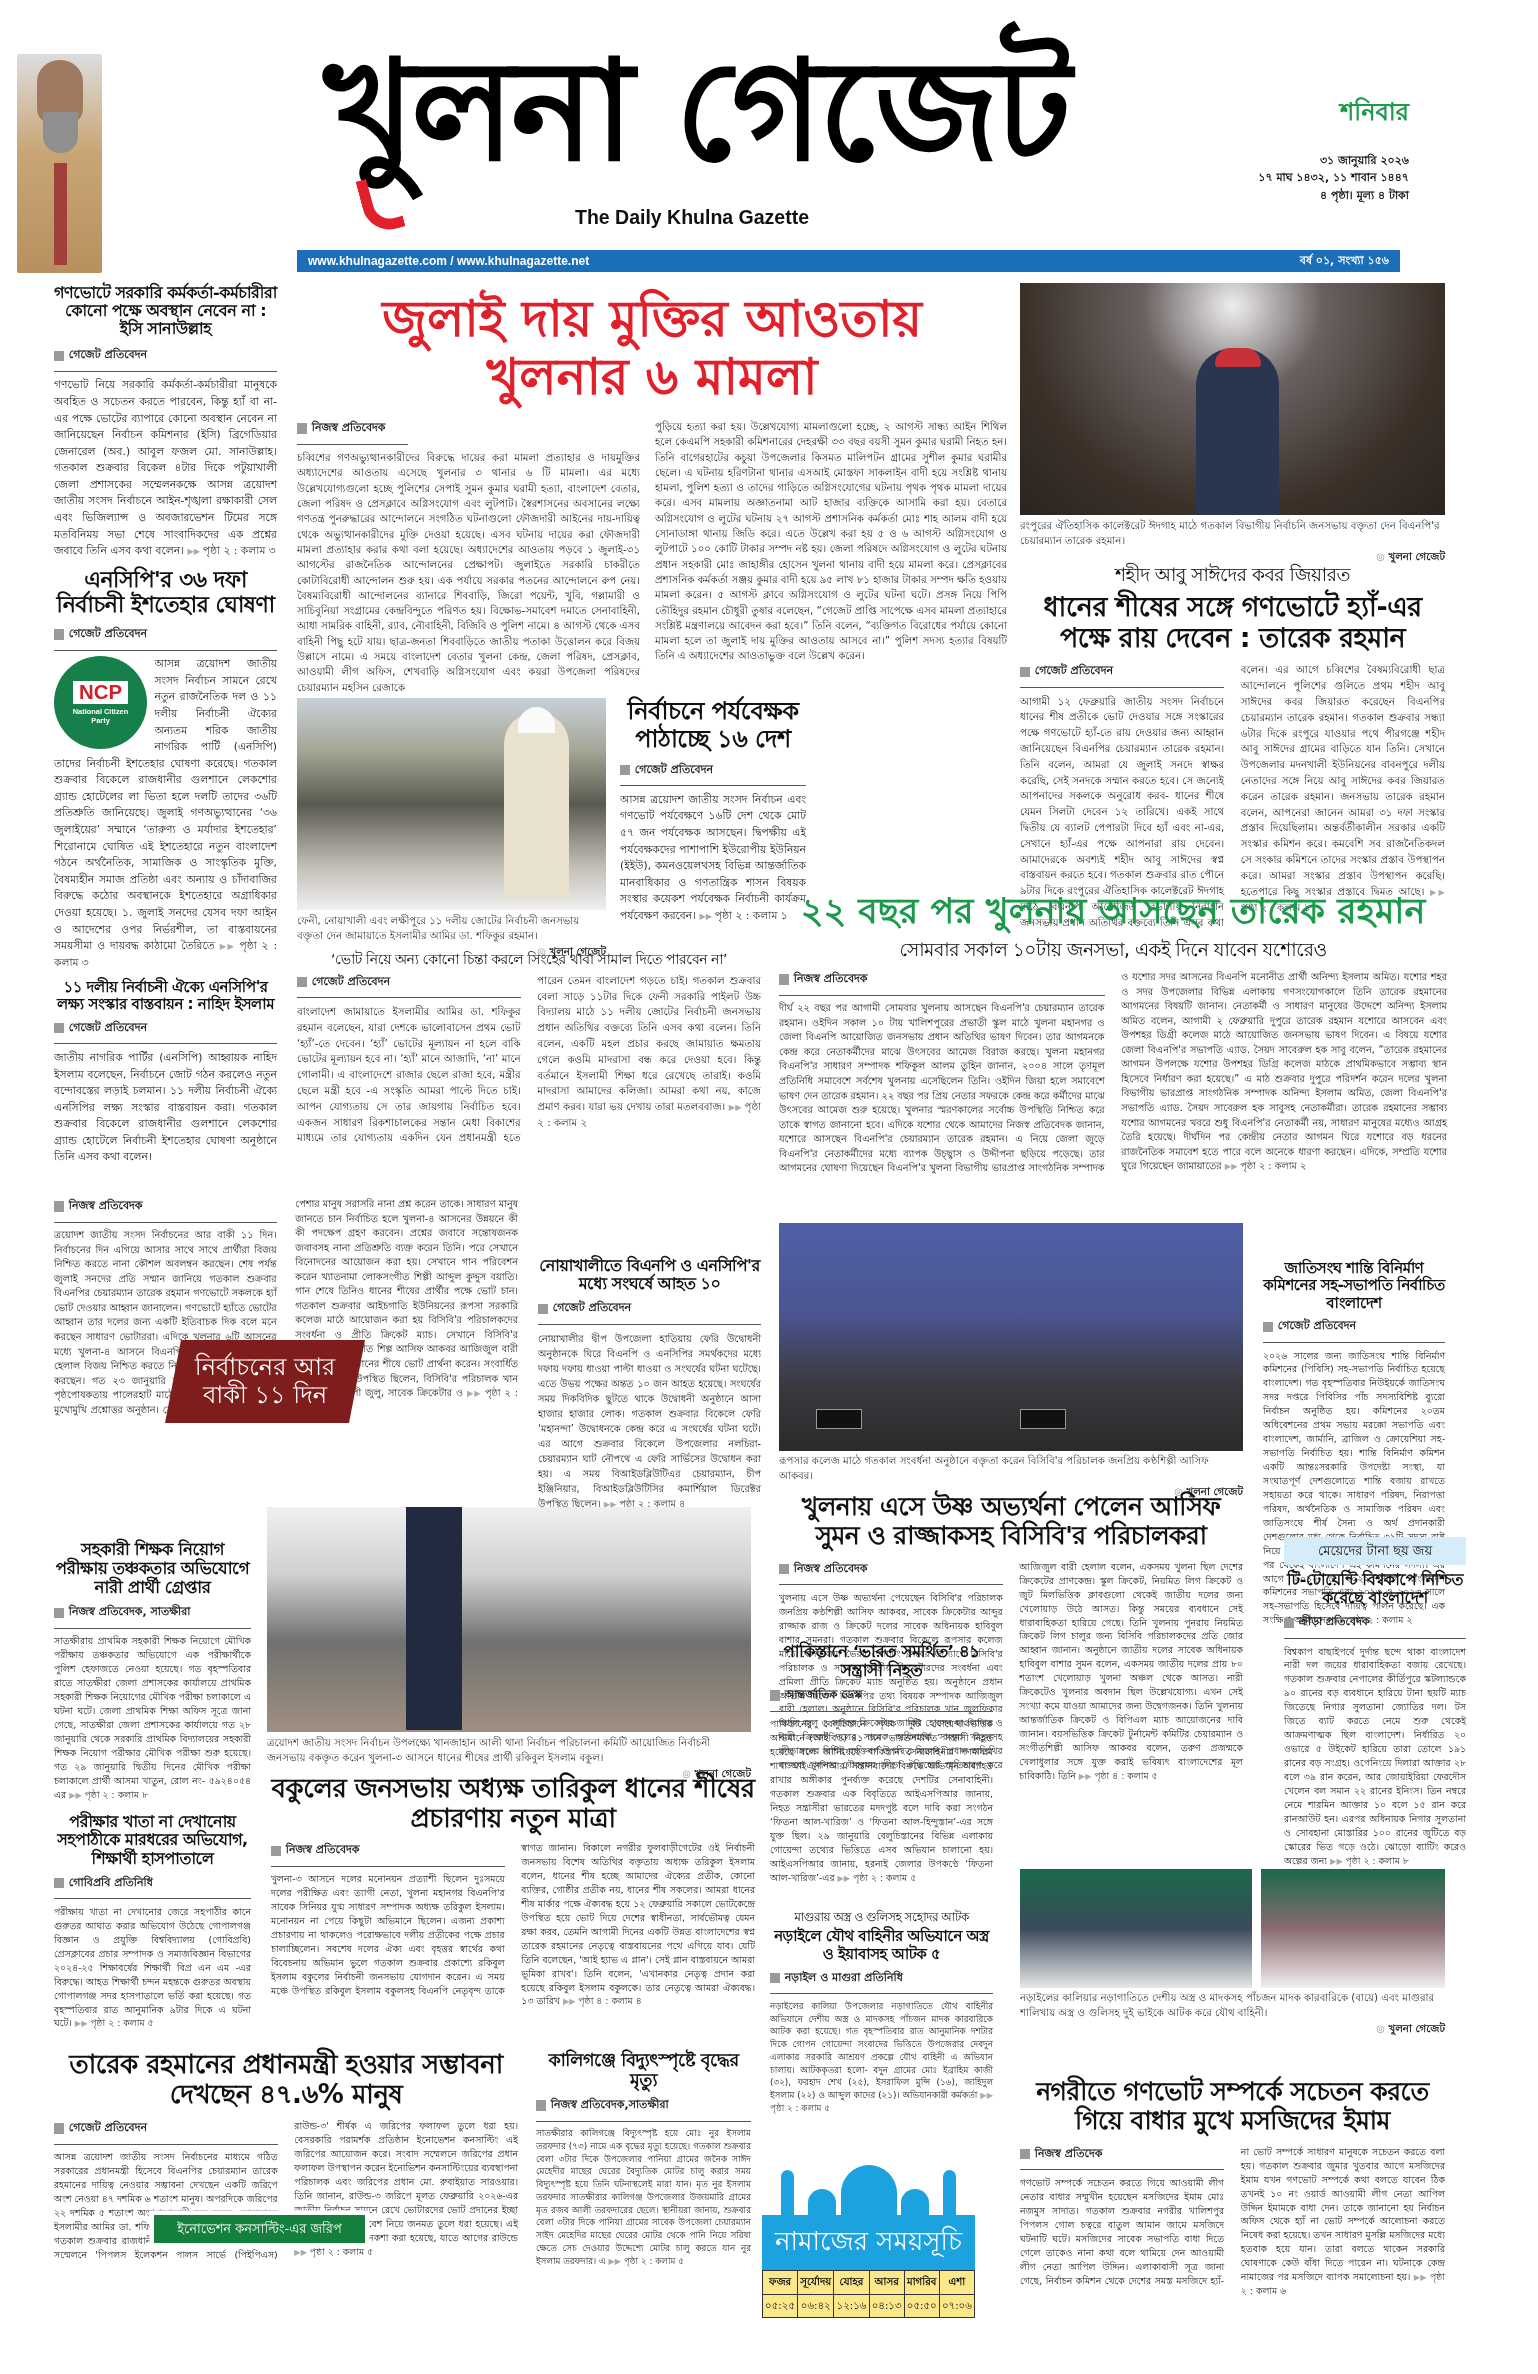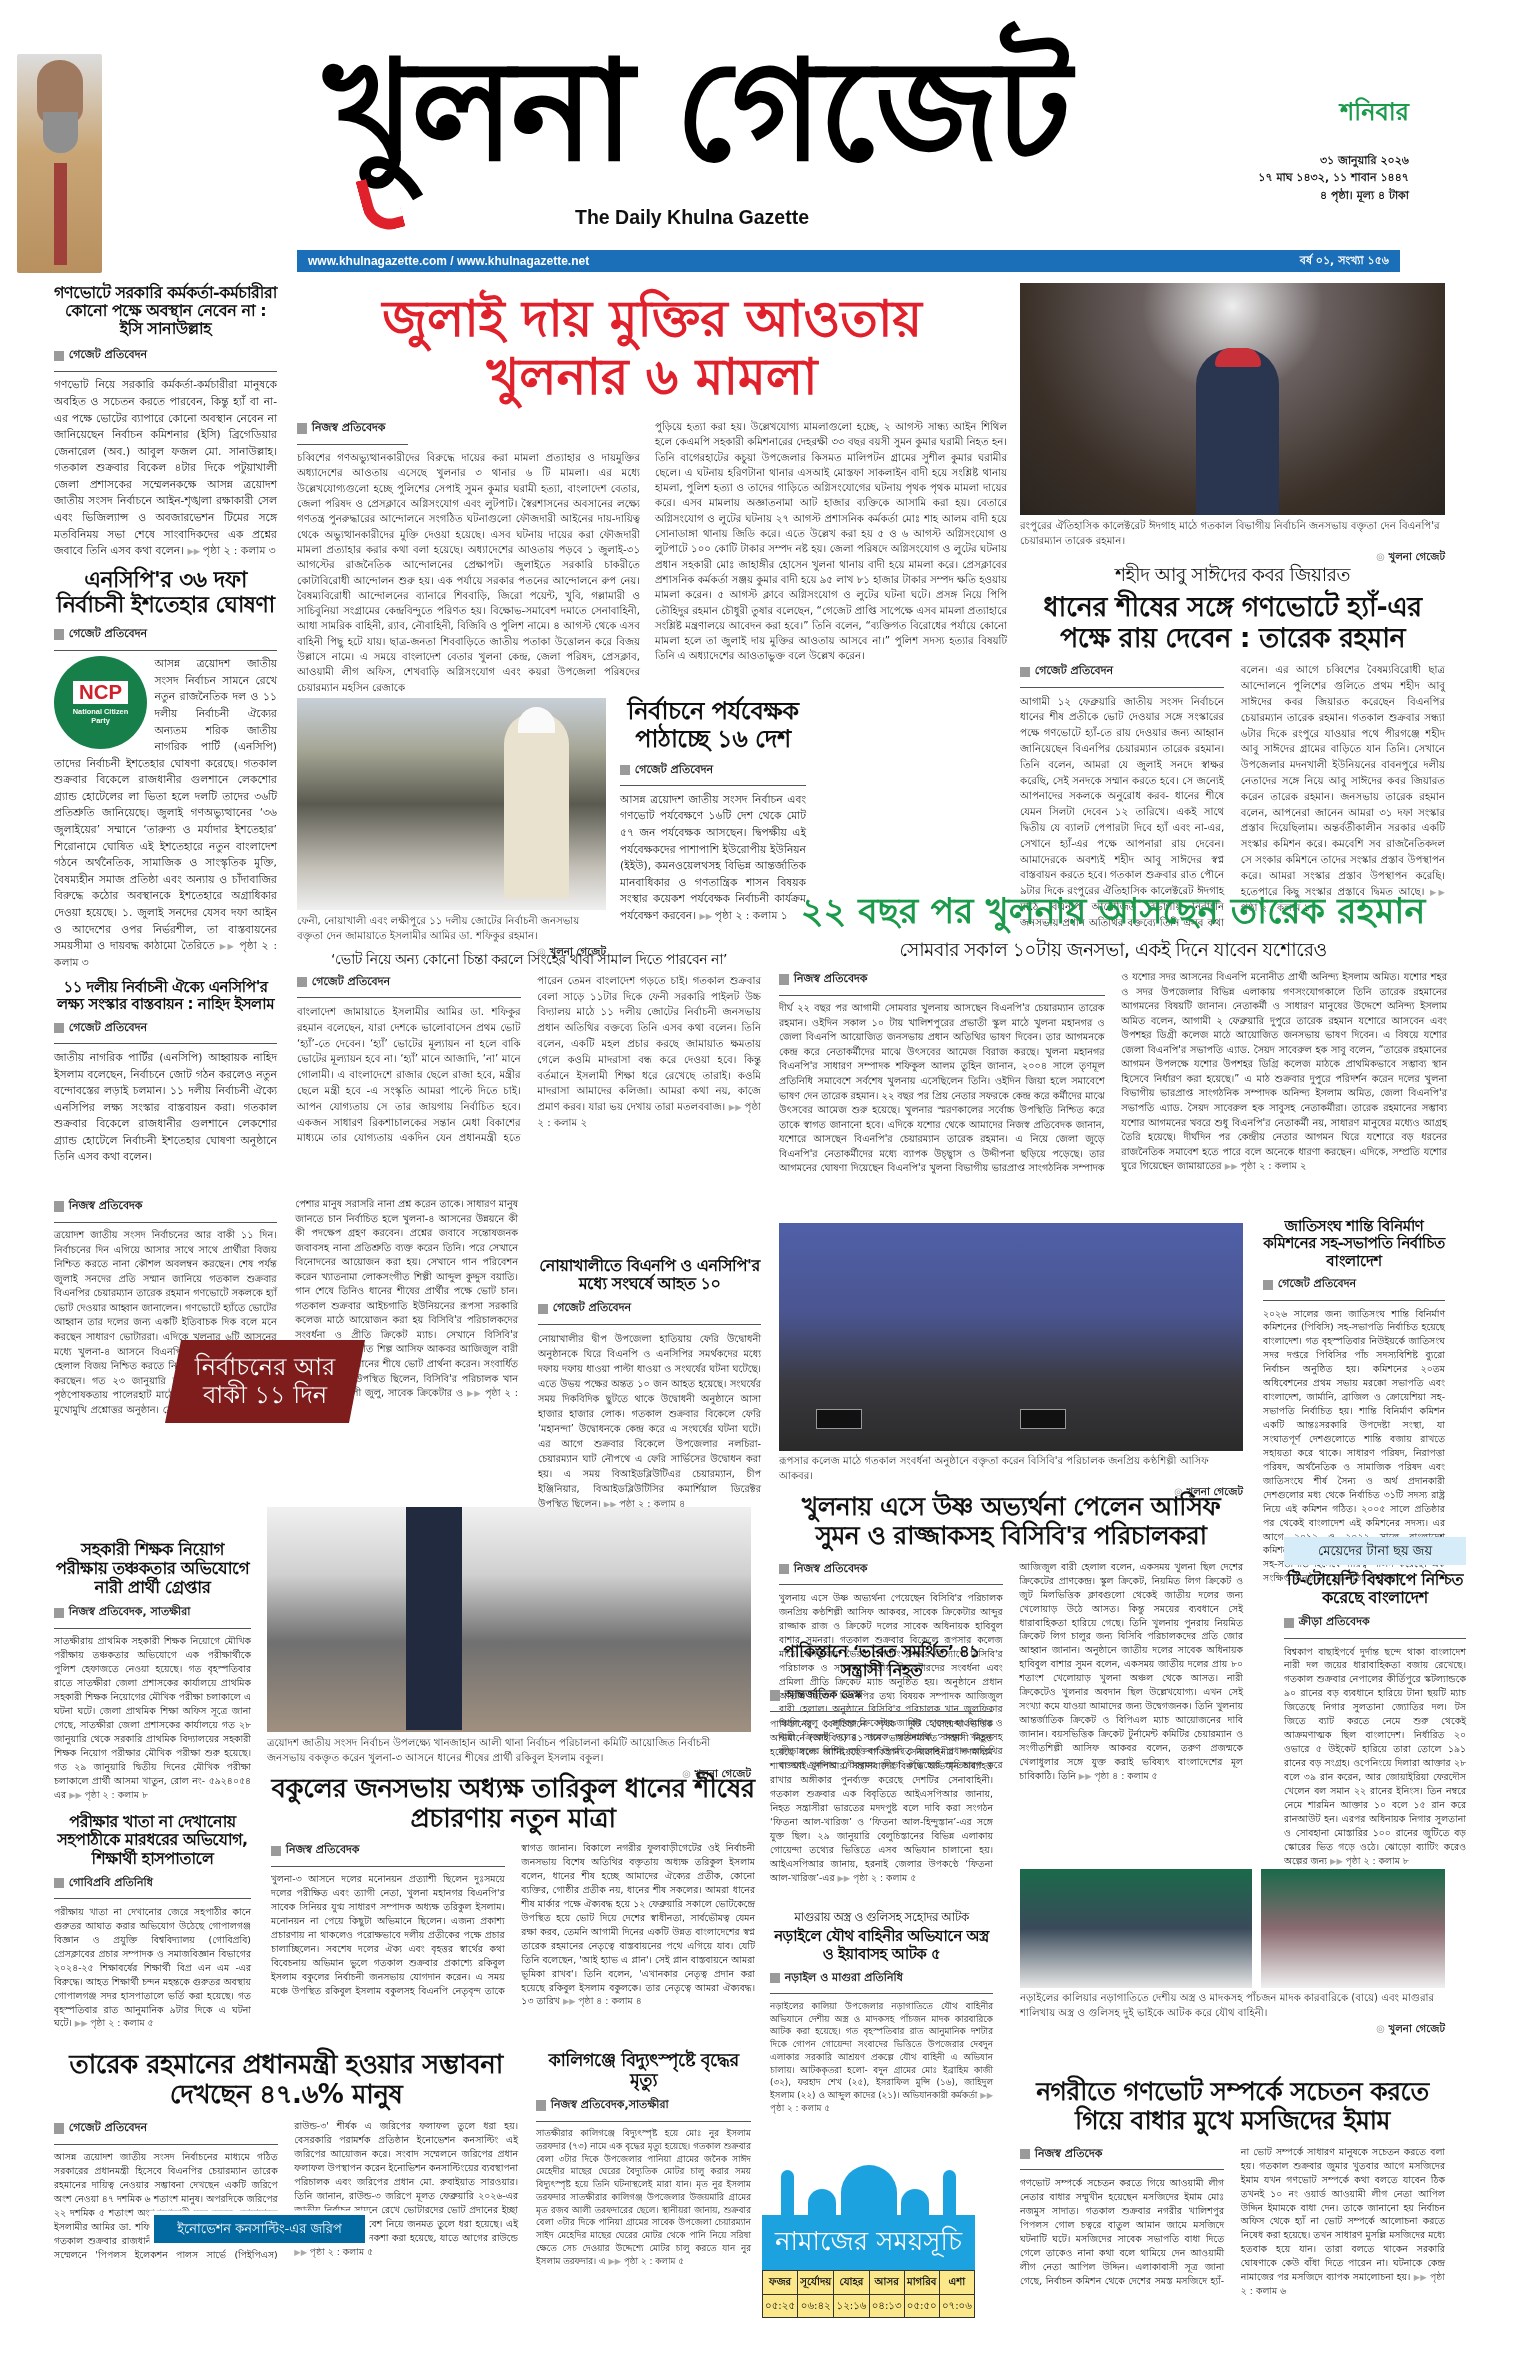--- a/index.html
+++ b/index.html
@@ -156,21 +156,21 @@
   <p class="credit">খুলনা গেজেট</p>
 </div>
 <div class="abs" style="left:779px;top:1493px;width:464px;">
   <h2 class="hl" style="font-size:25px;margin-bottom:9.3px;">খুলনায় এসে উষ্ণ অভ্যর্থনা পেলেন আসিফ সুমন ও রাজ্জাকসহ বিসিবি'র পরিচালকরা</h2>
   <div class="col2">
     <div class="byline">নিজস্ব প্রতিবেদক</div>
     <p class="body" style="font-size:9.3px;line-height:1.5;"><span>খুলনায় এসে উষ্ণ অভ্যর্থনা পেয়েছেন বিসিবি'র পরিচালক জনপ্রিয় কণ্ঠশিল্পী আসিফ আকবর, সাবেক ক্রিকেটার আব্দুর রাজ্জাক রাজ ও ক্রিকেট দলের সাবেক অধিনায়ক হাবিবুল বাশার সুমনরা। গতকাল শুক্রবার বিকেলে রূপসার কলেজ মাঠে বেলফুলিয়া ভৈরব স্পোর্টিং ক্লাবের উদ্যোগে বিসিবি'র পরিচালক ও সাবেক জাতীয় ক্রিকেটারদের সংবর্ধনা এবং প্রমিলা প্রীতি ক্রিকেট ম্যাচ অনুষ্ঠিত হয়। অনুষ্ঠানে প্রধান অতিথি ছিলেন বিএনপির তথ্য বিষয়ক সম্পাদক আজিজুল বারী হেলাল। অনুষ্ঠানে বিসিবি'র পরিচালক খান জুলফিকার আলি জুলু ও সাবেক ক্রিকেটার জাকির হোসেন হাওলাদার ও নারী ক্রিকেট দলের সাবেক অধিনায়ক সালমা খাতুনসহ ক্রীড়াঙ্গনের বিশিষ্ট ব্যক্তিবর্গ উপস্থিত ছিলেন। প্রধান অতিথির বক্তব্যে খুলনার গৌরবময় ক্রীড়া ঐতিহ্যের স্মৃতিচারণ করে আজিজুল বারী হেলাল বলেন, একসময় খুলনা ছিল দেশের ক্রিকেটের প্রাণকেন্দ্র। স্কুল ক্রিকেট, নিয়মিত লিগ ক্রিকেট ও জুট মিলভিত্তিক ক্লাবগুলো থেকেই জাতীয় দলের জন্য খেলোয়াড় উঠে আসত। কিন্তু সময়ের ব্যবধানে সেই ধারাবাহিকতা হারিয়ে গেছে। তিনি খুলনায় পুনরায় নিয়মিত ক্রিকেট লিগ চালুর জন্য বিসিবি পরিচালকদের প্রতি জোর আহ্বান জানান। অনুষ্ঠানে জাতীয় দলের সাবেক অধিনায়ক হাবিবুল বাশার সুমন বলেন, একসময় জাতীয় দলের প্রায় ৮০ শতাংশ খেলোয়াড় খুলনা অঞ্চল থেকে আসত। নারী ক্রিকেটেও খুলনার অবদান ছিল উল্লেখযোগ্য। এখন সেই সংখ্যা কমে যাওয়া আমাদের জন্য উদ্বেগজনক। তিনি খুলনায় আন্তর্জাতিক ক্রিকেট ও বিপিএল ম্যাচ আয়োজনের দাবি জানান। বয়সভিত্তিক ক্রিকেট টুর্নামেন্ট কমিটির চেয়ারম্যান ও সংগীতশিল্পী আসিফ আকবর বলেন, তরুণ প্রজন্মকে খেলাধুলার সঙ্গে যুক্ত করাই ভবিষ্যৎ বাংলাদেশের মূল চাবিকাঠি। তিনি</span> <span class="cont">পৃষ্ঠা ৪ : কলাম ৫</span></p>
   </div>
 </div>
 
-<div class="abs" style="left:1263px;top:1218px;width:182px;">
+<div class="abs" style="left:1263px;top:1260px;width:182px;">
   <h2 class="hl" style="font-size:15px;margin-bottom:5.6px;">জাতিসংঘ শান্তি বিনির্মাণ কমিশনের সহ-সভাপতি নির্বাচিত বাংলাদেশ</h2>
   <div class="byline">গেজেট প্রতিবেদন</div>
   <p class="body" style="font-size:9.3px;line-height:1.5;"><span>২০২৬ সালের জন্য জাতিসংঘ শান্তি বিনির্মাণ কমিশনের (পিবিসি) সহ-সভাপতি নির্বাচিত হয়েছে বাংলাদেশ। গত বৃহস্পতিবার নিউইয়র্কে জাতিসংঘ সদর দপ্তরে পিবিসির পাঁচ সদস্যবিশিষ্ট ব্যুরো নির্বাচন অনুষ্ঠিত হয়। কমিশনের ২০তম অধিবেশনের প্রথম সভায় মরক্কো সভাপতি এবং বাংলাদেশ, জার্মানি, ব্রাজিল ও ক্রোয়েশিয়া সহ-সভাপতি নির্বাচিত হয়। শান্তি বিনির্মাণ কমিশন একটি আন্তঃসরকারি উপদেষ্টা সংস্থা, যা সংঘাতপূর্ণ দেশগুলোতে শান্তি বজায় রাখতে সহায়তা করে থাকে। সাধারণ পরিষদ, নিরাপত্তা পরিষদ, অর্থনৈতিক ও সামাজিক পরিষদ এবং জাতিসংঘে শীর্ষ সৈন্য ও অর্থ প্রদানকারী দেশগুলোর মধ্য থেকে নির্বাচিত ৩১টি সদস্য রাষ্ট্র নিয়ে এই কমিশন গঠিত। ২০০৫ সালে প্রতিষ্ঠার পর থেকেই বাংলাদেশ এই কমিশনের সদস্য। এর আগে ২০১২ ও ২০২২ সালে বাংলাদেশ কমিশনের সভাপতি এবং ২০১৩ ও ২০২৩ সালে সহ-সভাপতি হিসেবে দায়িত্ব পালন করেছে। এক সংক্ষিপ্ত অনুষ্ঠানের</span> <span class="cont">পৃষ্ঠা ২ : কলাম ২</span></p>
 </div>
 
 <div class="abs" style="left:1284px;top:1537px;width:182px;">
   <div style="background:#d6ecf8;text-align:center;font-size:13px;padding:3.7px 0;margin-bottom:5.6px;">মেয়েদের টানা ছয় জয়</div>
   <h2 class="hl" style="font-size:16px;margin-bottom:5.6px;">টি-টোয়েন্টি বিশ্বকাপে নিশ্চিত করেছে বাংলাদেশ</h2>
   <div class="byline">ক্রীড়া প্রতিবেদক</div>
   <p class="body" style="font-size:9.3px;line-height:1.5;"><span>বিশ্বকাপ বাছাইপর্বে দুর্দান্ত ছন্দে থাকা বাংলাদেশ নারী দল জয়ের ধারাবাহিকতা বজায় রেখেছে। গতকাল শুক্রবার নেপালের কীর্তিপুরে স্কটল্যান্ডকে ৯০ রানের বড় ব্যবধানে হারিয়ে টানা ছয়টি ম্যাচ জিতেছে নিগার সুলতানা জ্যোতির দল। টস জিতে ব্যাট করতে নেমে শুরু থেকেই আক্রমণাত্মক ছিল বাংলাদেশ। নির্ধারিত ২০ ওভারে ৫ উইকেট হারিয়ে তারা তোলে ১৯১ রানের বড় সংগ্রহ। ওপেনিংয়ে দিলারা আক্তার ২৮ বলে ৩৯ রান করেন, আর জোয়াইরিয়া ফেরদৌস খেলেন বল সমান ২২ রানের ইনিংস। তিন নম্বরে নেমে শারমিন আক্তার ১০ বলে ১৫ রান করে রানআউট হন। এরপর অধিনায়ক নিগার সুলতানা ও সোবহানা মোস্তারির ১০০ রানের জুটিতে বড় স্কোরের ভিত গড়ে ওঠে। ঝোড়ো ব্যাটিং করেও অল্পের জন্য</span> <span class="cont">পৃষ্ঠা ২ : কলাম ৮</span></p>
@@ -255,21 +255,21 @@
     </table>
 </div>
 
 <div class="abs" style="left:54px;top:2050px;width:464px;">
   <h2 class="hl" style="font-size:26px;margin-bottom:9.3px;">তারেক রহমানের প্রধানমন্ত্রী হওয়ার সম্ভাবনা দেখছেন ৪৭.৬% মানুষ</h2>
   <div class="col2">
     <div class="byline">গেজেট প্রতিবেদন</div>
     <p class="body" style="font-size:9.3px;line-height:1.5;"><span>আসন্ন ত্রয়োদশ জাতীয় সংসদ নির্বাচনের মাধ্যমে গঠিত সরকারের প্রধানমন্ত্রী হিসেবে বিএনপির চেয়ারম্যান তারেক রহমানের দায়িত্ব নেওয়ার সম্ভাবনা দেখছেন একটি জরিপে অংশ নেওয়া ৪৭ দশমিক ৬ শতাংশ মানুষ। অপরদিকে জরিপের ২২ দশমিক ৫ শতাংশ অংশগ্রহণকারী মনে করেন, জামায়াতে ইসলামীর আমির ডা. শফিকুর রহমান প্রধানমন্ত্রী হতে পারেন। গতকাল শুক্রবার রাজধানীর কারওয়ান বাজারে এক সংবাদ সম্মেলনে 'পিপলস ইলেকশন পালস সার্ভে (পিইপিএস) রাউন্ড-৩' শীর্ষক এ জরিপের ফলাফল তুলে ধরা হয়। বেসরকারি পরামর্শক প্রতিষ্ঠান ইনোভেশন কনসাল্টিং এই জরিপের আয়োজন করে। সংবাদ সম্মেলনে জরিপের প্রধান ফলাফল উপস্থাপন করেন ইনোভিশন কনসাল্টিংয়ের ব্যবস্থাপনা পরিচালক এবং জরিপের প্রধান মো. রুবাইয়াত সারওয়ার। তিনি জানান, রাউন্ড-৩ জরিপে মূলত ফেব্রুয়ারি ২০২৬-এর জাতীয় নির্বাচন সামনে রেখে ভোটারদের ভোট প্রদানের ইচ্ছা এবং নির্বাচনের পরিবেশ নিয়ে জনমত তুলে ধরা হয়েছে। এই রাউন্ডটি এমনভাবে নকশা করা হয়েছে, যাতে আগের রাউন্ডে</span> <span class="cont">পৃষ্ঠা ২ : কলাম ৫</span></p>
   </div>
 </div>
-<div class="abs" style="left:154px;top:2215px;width:211px;height:28px;background:#0369a1;color:#fff;font-size:13px;display:flex;align-items:center;justify-content:center;box-shadow:0 0 0 4.6px #fff;">ইনোভেশন কনসাল্টিং-এর জরিপ</div>
+<div class="abs" style="left:154px;top:2215px;width:211px;height:28px;background:#15803d;color:#fff;font-size:13px;display:flex;align-items:center;justify-content:center;box-shadow:0 0 0 4.6px #fff;">ইনোভেশন কনসাল্টিং-এর জরিপ</div>
 
 <div class="abs" style="left:536px;top:2050px;width:215px;">
   <h2 class="hl" style="font-size:17.6px;margin-bottom:5.6px;">কালিগঞ্জে বিদ্যুৎস্পৃষ্টে বৃদ্ধের মৃত্যু</h2>
   <div class="byline">নিজস্ব প্রতিবেদক,সাতক্ষীরা</div>
   <p class="body" style="font-size:8.8px;line-height:1.45;"><span>সাতক্ষীরার কালিগঞ্জে বিদ্যুৎস্পৃষ্ট হয়ে মোঃ নুর ইসলাম তরফদার (৭৩) নামে এক বৃদ্ধের মৃত্যু হয়েছে। গতকাল শুক্রবার বেলা ৩টার দিকে উপজেলার পানিয়া গ্রামের জনৈক সাঈদ মেহেদীর মাছের ঘেরের বৈদ্যুতিক মোটর চালু করার সময় বিদ্যুৎস্পৃষ্ট হয়ে তিনি ঘটনাস্থলেই মারা যান। মৃত নুর ইসলাম তরফদার সাতক্ষীরার কালিগঞ্জ উপজেলার উজয়মারি গ্রামের মৃত রজব আলী তরফদারের ছেলে। স্থানীয়রা জানায়, শুক্রবার বেলা ৩টার দিকে পানিয়া গ্রামের সাবেক উপজেলা চেয়ারম্যান সাইদ মেহেদির মাছের ঘেরের মোটর থেকে পানি নিয়ে সরিষা ক্ষেতে সেচ দেওয়ার উদ্দেশ্যে মোটর চালু করতে যান নুর ইসলাম তরফদার। এ</span> <span class="cont">পৃষ্ঠা ২ : কলাম ৫</span></p>
 </div>
 
 <div class="abs" style="left:1020px;top:2078px;width:425px;">
   <h2 class="hl" style="font-size:25px;margin-bottom:9.3px;">নগরীতে গণভোট সম্পর্কে সচেতন করতে গিয়ে বাধার মুখে মসজিদের ইমাম</h2>
   <div class="col2">

